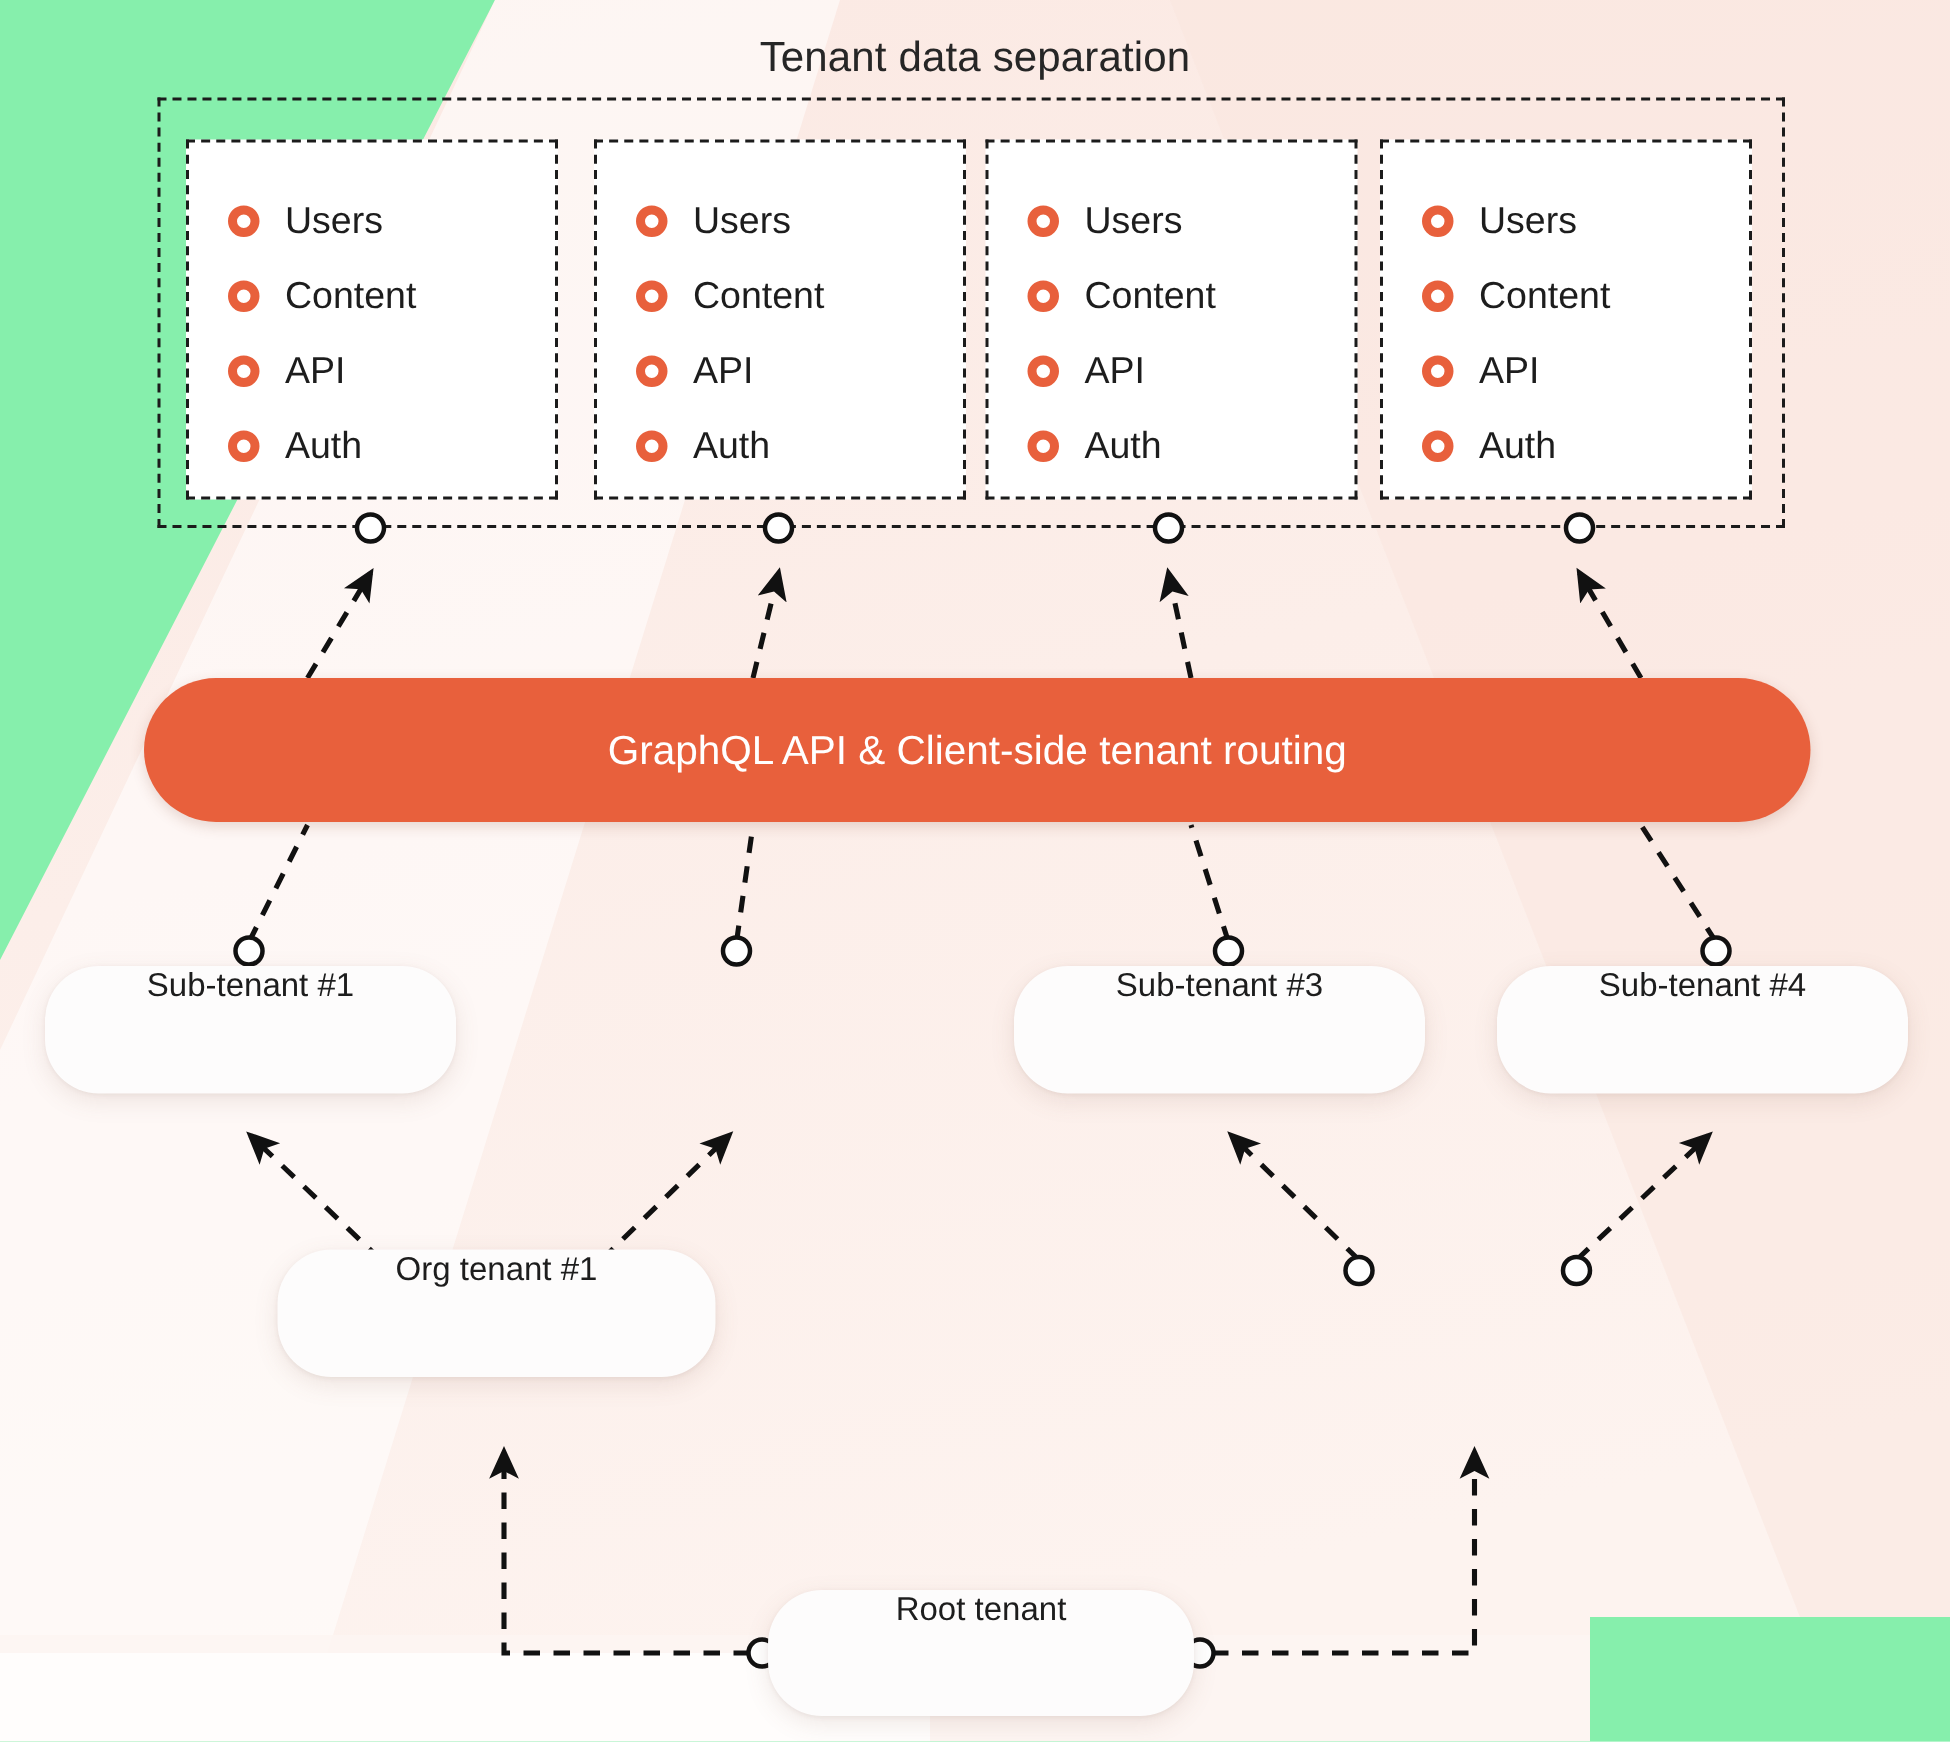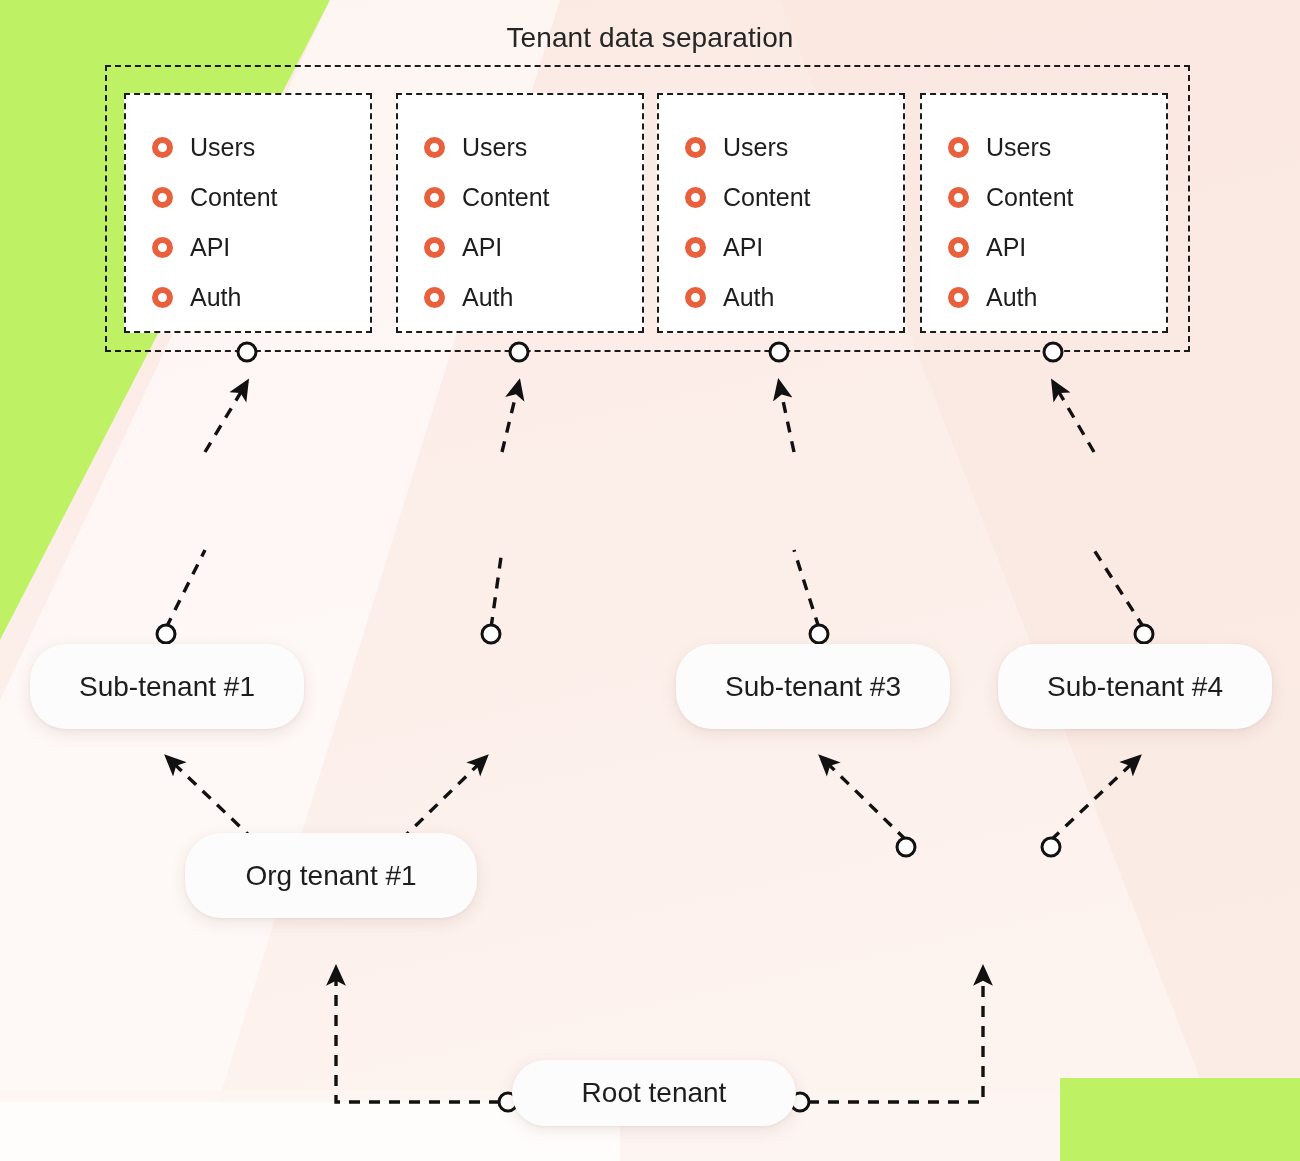--- a/index.html
+++ b/index.html
@@ -9,21 +9,21 @@
   body {
     width: 1300px;
     height: 1161px;
     font-family: "Liberation Sans", sans-serif;
     overflow: hidden;
   }
   #stage {
     position: relative;
     width: 1300px;
     height: 1161px;
-    background: #bef264;
+    background: #86efac;
     overflow: hidden;
   }
   
   .bg-layer {
     position: absolute;
     inset: 0;
     pointer-events: none;
   }
   .bg-svg { position:absolute; left:0; top:0; }
 
@@ -105,37 +105,36 @@
     box-sizing: border-box;
   }
 
   
   .pill {
     position: absolute;
     background: #fdfcfc;
     border-radius: 36px;
     box-shadow: 0 5px 16px rgba(130,90,75,.13), 0 1px 3px rgba(130,90,75,.08);
     display: flex;
-    align-items: center;
     justify-content: center;
-    font-size: 28px;
+    font-size: 22px;
     color: #1d1d1d;
     box-sizing: border-box;
   }
   .pill.sub  { top: 644px; width: 274px; height: 85px; }
   .pill.sub.s0 { left: 30px; }
   .pill.sub.s1 { left: 354px; }
   .pill.sub.s2 { left: 676px; }
   .pill.sub.s3 { left: 998px; }
 
   .pill.org  { top: 833px; width: 292px; height: 85px; }
   .pill.org.o0 { left: 185px; }
   .pill.org.o1 { left: 828px; }
 
-  .pill.root { top: 1060px; left: 512px; width: 284px; height: 66px; }
+  .pill.root { top: 1060px; left: 512px; width: 284px; height: 84px; }
 
   
   #edges { position: absolute; left: 0; top: 0; pointer-events: none; }
 </style>
 </head>
 <body>
 
 <div id="stage">
 
   <div class="bg-layer">
@@ -293,20 +292,23 @@
       <circle cx="254" cy="847" r="9"></circle>
       <circle cx="401" cy="847" r="9"></circle>
       <circle cx="906" cy="847" r="9"></circle>
       <circle cx="1051" cy="847" r="9"></circle>
 
       <circle cx="508" cy="1102" r="9"></circle>
       <circle cx="800" cy="1102" r="9"></circle>
     </g>
   </svg>
 
+  <div id="graphql-bar">
+    <span>GraphQL API &amp; Client-side tenant routing</span>
+  </div>
 
   <div class="pill sub s0">
     <span>Sub-tenant #1</span>
   </div>
   <div class="pill sub s2">
     <span>Sub-tenant #3</span>
   </div>
   <div class="pill sub s3">
     <span>Sub-tenant #4</span>
   </div>

